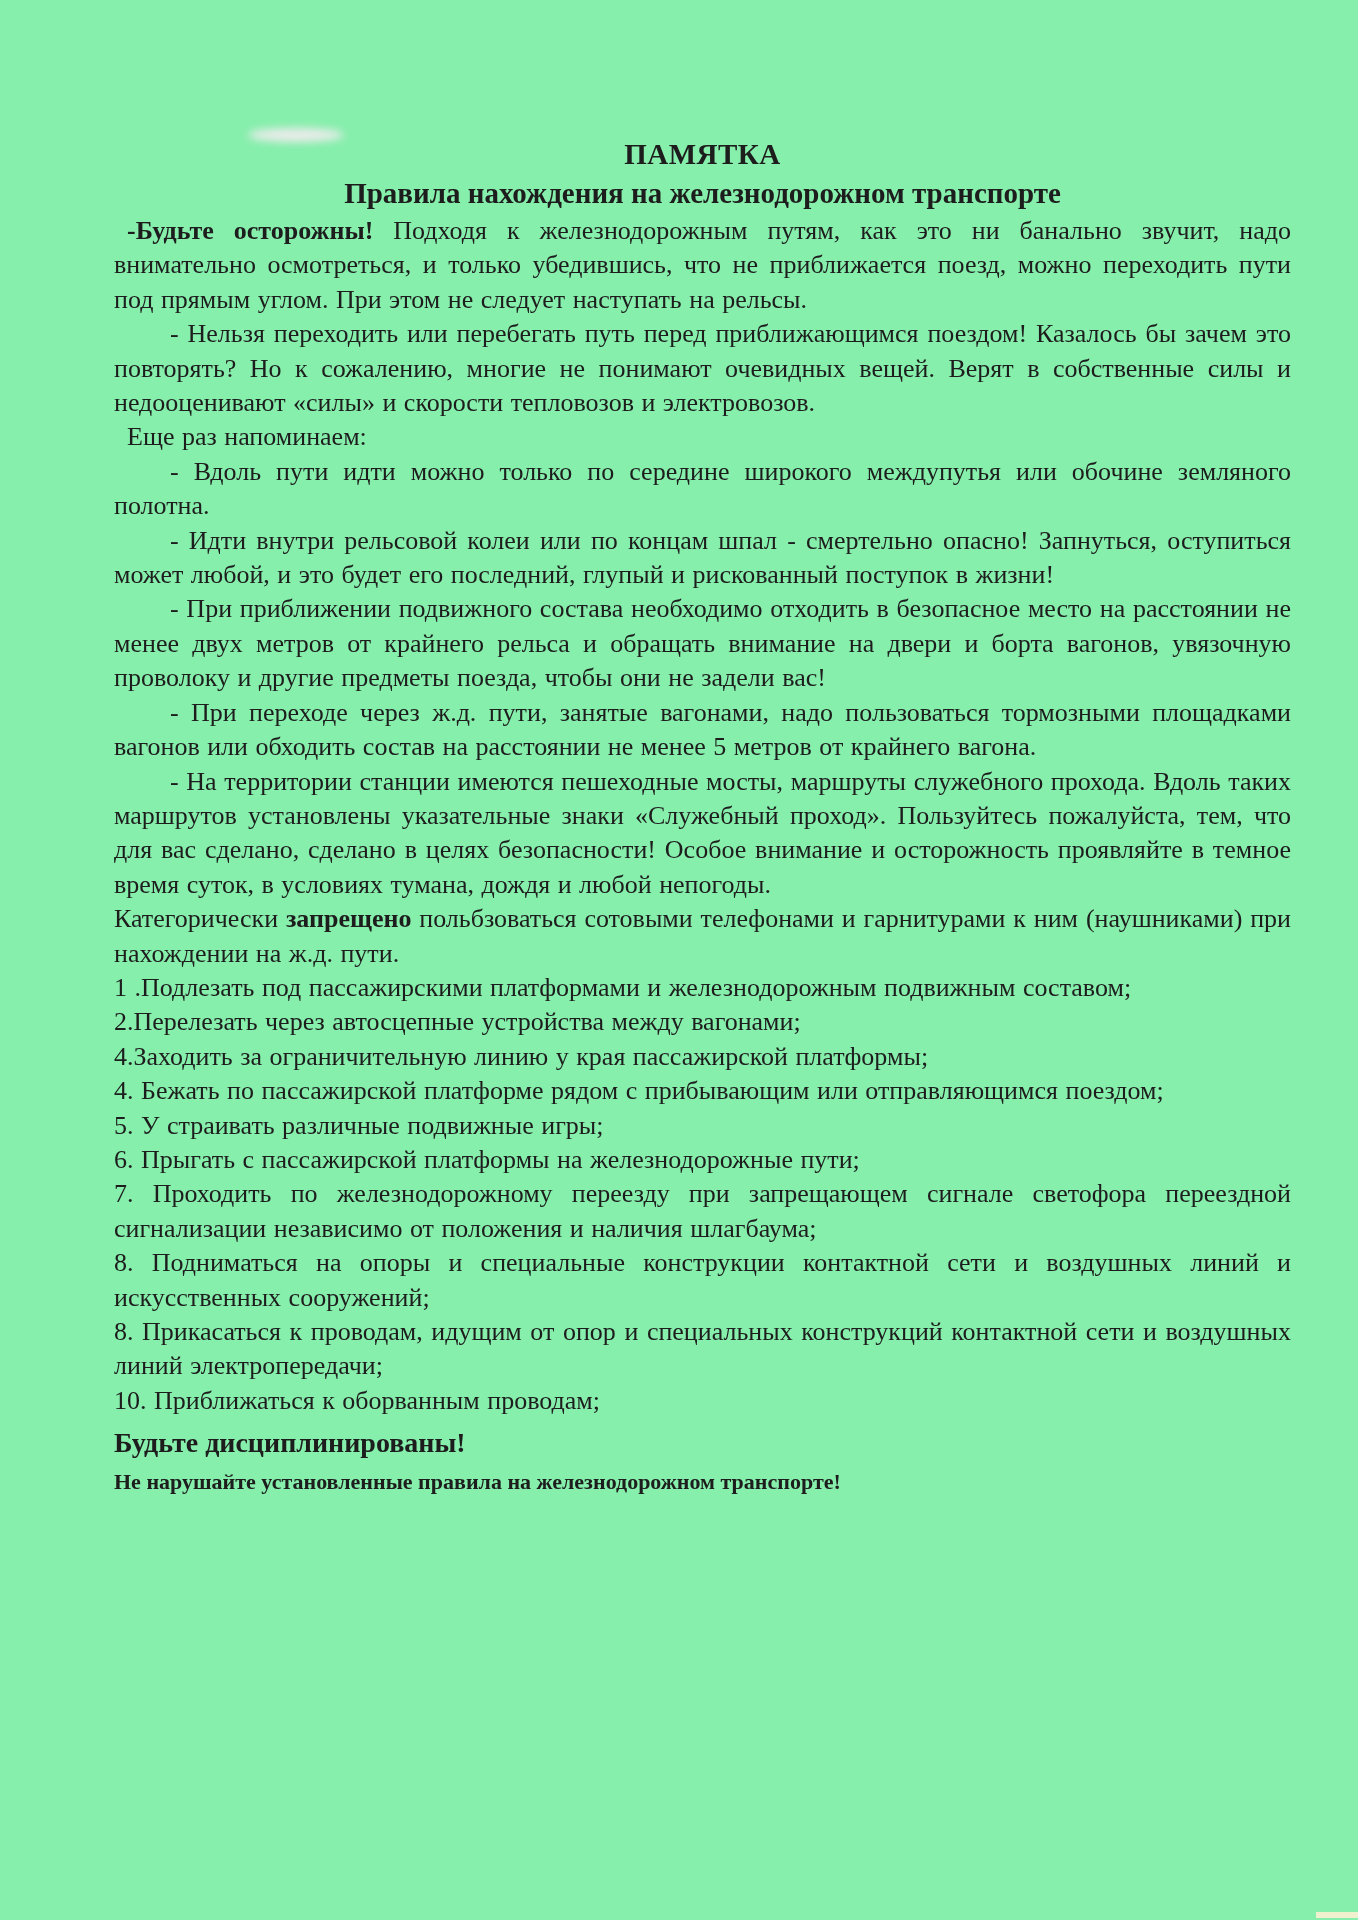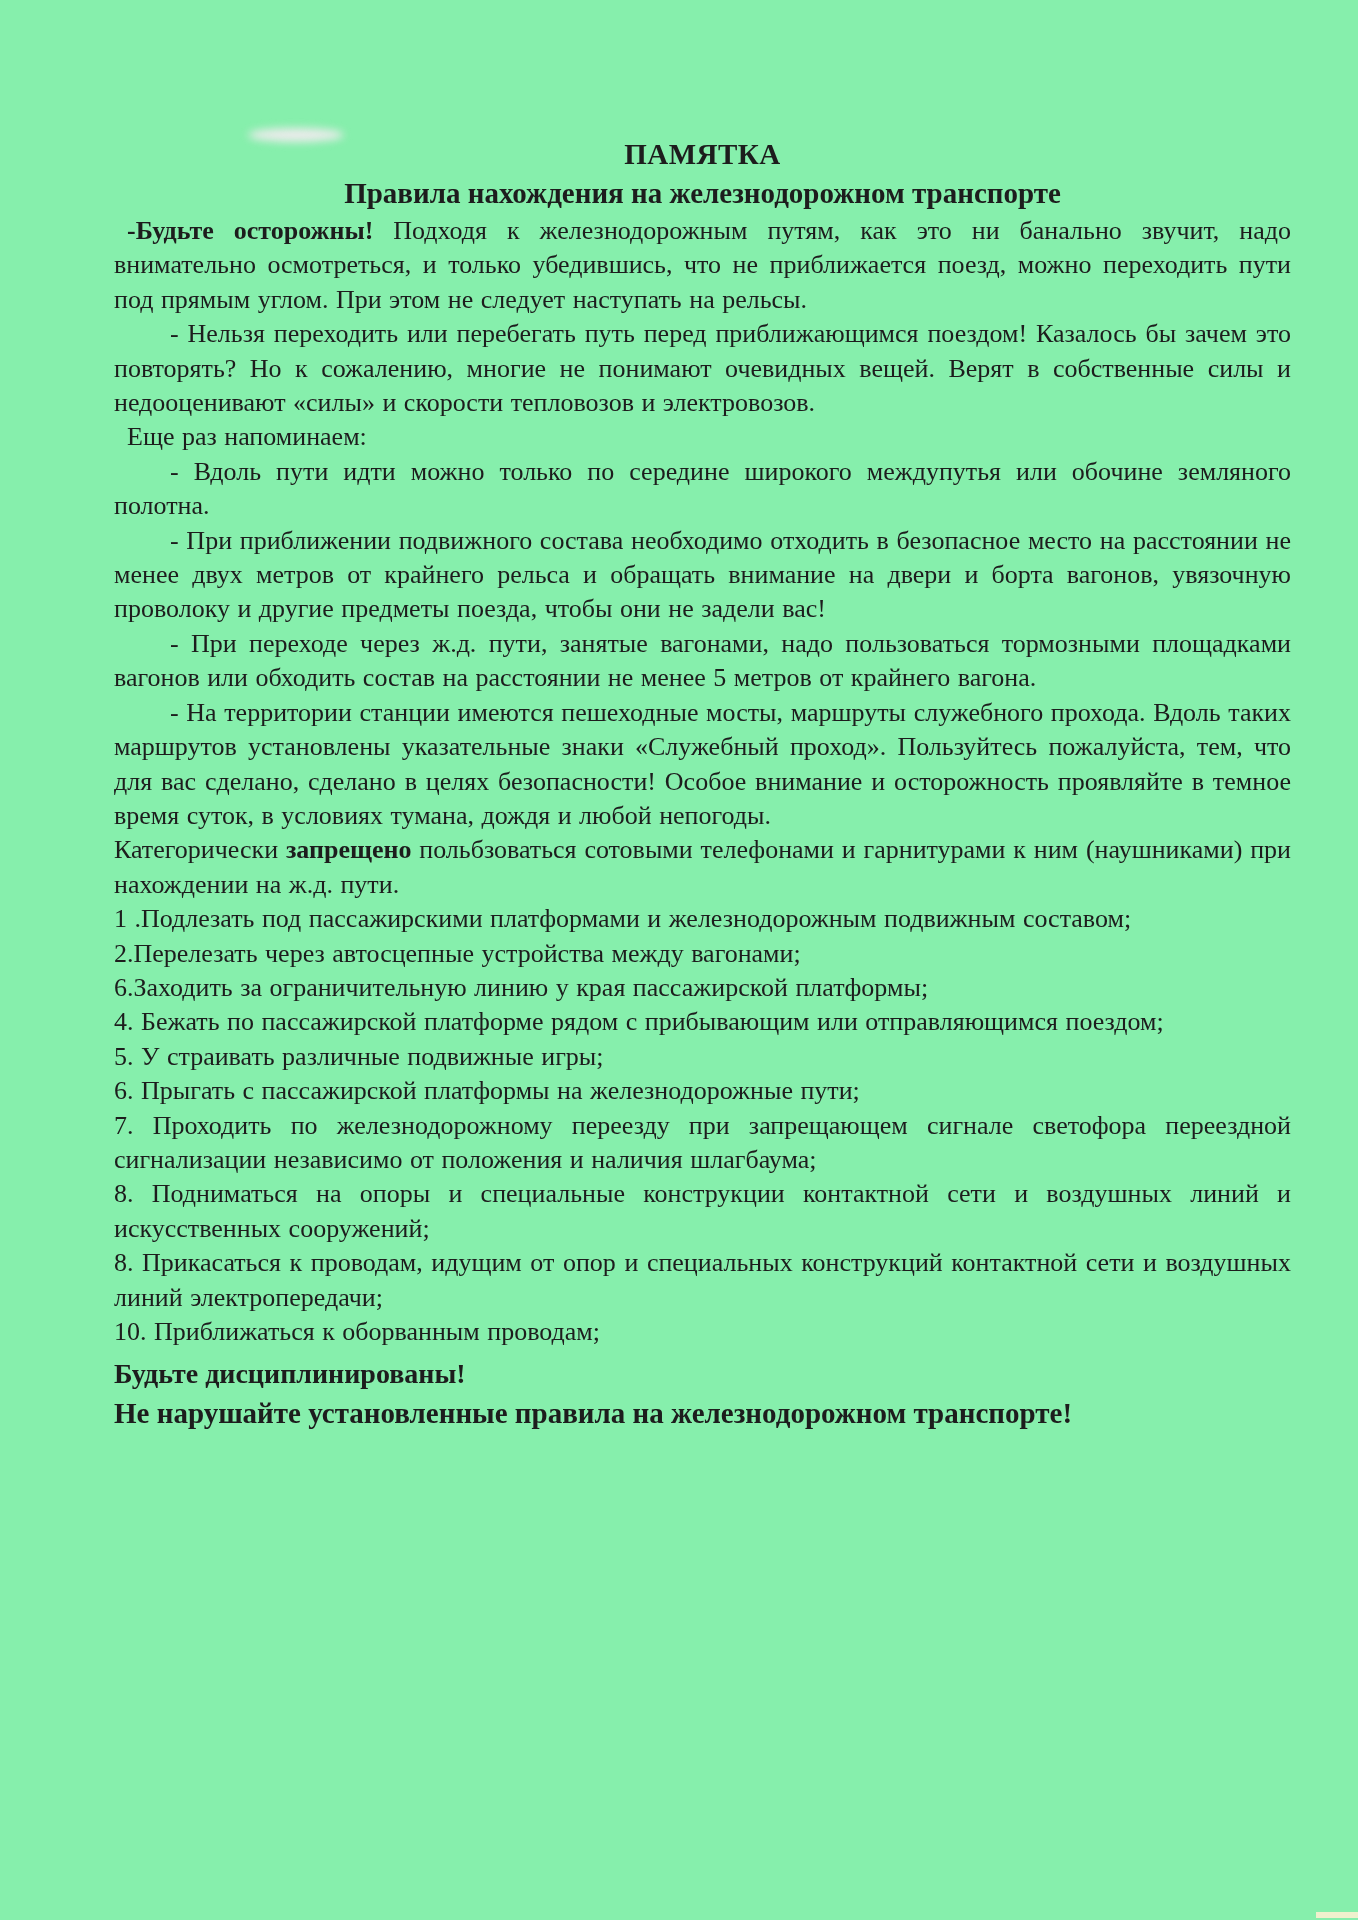--- a/index.html
+++ b/index.html
@@ -50,21 +50,21 @@
   .footer-line {
     margin: 0;
     font-weight: bold;
   }
   .footer-line.one {
     margin-top: 6px;
     font-size: 28px;
     line-height: 38px;
   }
   .footer-line.two {
-    font-size: 29px;
+    font-size: 22px;
     line-height: 40px;
   }
   .smudge-top {
     position: absolute;
     left: 248px;
     top: 128px;
     width: 96px;
     height: 14px;
     background: #ebebeb;
     border-radius: 50%;
@@ -87,27 +87,28 @@
 
   <h1 class="doc-title">ПАМЯТКА</h1>
 
   <h2 class="doc-subtitle">Правила нахождения на железнодорожном транспорте</h2>
 
   <div class="doc-body" id="doc-body">
       <p class="para indent-small"><span class="bold">-Будьте осторожны!</span><span> Подходя к железнодорожным путям, как это ни банально звучит, надо внимательно осмотреться, и только убедившись, что не приближается поезд, можно переходить пути под прямым углом. При этом не следует наступать на рельсы.</span></p>
       <p class="para indent"><span>- Нельзя переходить или перебегать путь перед приближающимся поездом! Казалось бы зачем это повторять? Но к сожалению, многие не понимают очевидных вещей. Верят в собственные силы и недооценивают «силы» и скорости тепловозов и электровозов.</span></p>
       <p class="para indent-small"><span>Еще раз напоминаем:</span></p>
       <p class="para indent"><span>- Вдоль пути идти можно только по середине широкого междупутья или обочине земляного полотна.</span></p>
+      <p class="para indent"><span>- Идти внутри рельсовой колеи или по концам шпал - смертельно опасно! Запнуться, оступиться может любой, и это будет его последний, глупый и рискованный поступок в жизни!</span></p>
       <p class="para indent"><span>- При приближении подвижного состава необходимо отходить в безопасное место на расстоянии не менее двух метров от крайнего рельса и обращать внимание на двери и борта вагонов, увязочную проволоку и другие предметы поезда, чтобы они не задели вас!</span></p>
       <p class="para indent"><span>- При переходе через ж.д. пути, занятые вагонами, надо пользоваться тормозными площадками вагонов или обходить состав на расстоянии не менее 5 метров от крайнего вагона.</span></p>
       <p class="para indent"><span>- На территории станции имеются пешеходные мосты, маршруты служебного прохода. Вдоль таких маршрутов установлены указательные знаки «Служебный проход». Пользуйтесь пожалуйста, тем, что для вас сделано, сделано в целях безопасности! Особое внимание и осторожность проявляйте в темное время суток, в условиях тумана, дождя и любой непогоды.</span></p>
       <p class="para plain"><span>Категорически </span><span class="bold">запрещено</span><span> польбзоваться сотовыми телефонами и гарнитурами к ним (наушниками) при нахождении на ж.д. пути.</span></p>
       <p class="para plain"><span>1 .Подлезать под пассажирскими платформами и железнодорожным подвижным составом;</span></p>
       <p class="para plain"><span>2.Перелезать через автосцепные устройства между вагонами;</span></p>
-      <p class="para plain"><span>6.Заходить за ограничительную линию у края пассажирской платформы;</span></p>
+      <p class="para plain"><span>4.Заходить за ограничительную линию у края пассажирской платформы;</span></p>
       <p class="para plain"><span>4. Бежать по пассажирской платформе рядом с прибывающим или отправляющимся поездом;</span></p>
       <p class="para plain"><span>5. У страивать различные подвижные игры;</span></p>
       <p class="para plain"><span>6. Прыгать с пассажирской платформы на железнодорожные пути;</span></p>
       <p class="para plain"><span>7. Проходить по железнодорожному переезду при запрещающем сигнале светофора переездной сигнализации независимо от положения и наличия шлагбаума;</span></p>
       <p class="para plain"><span>8. Подниматься на опоры и специальные конструкции контактной сети и воздушных линий и искусственных сооружений;</span></p>
       <p class="para plain"><span>8. Прикасаться к проводам, идущим от опор и специальных конструкций контактной сети и воздушных линий электропередачи;</span></p>
       <p class="para plain"><span>10. Приближаться к оборванным проводам;</span></p>
     </div>
 
   <p class="footer-line one">Будьте дисциплинированы!</p>

